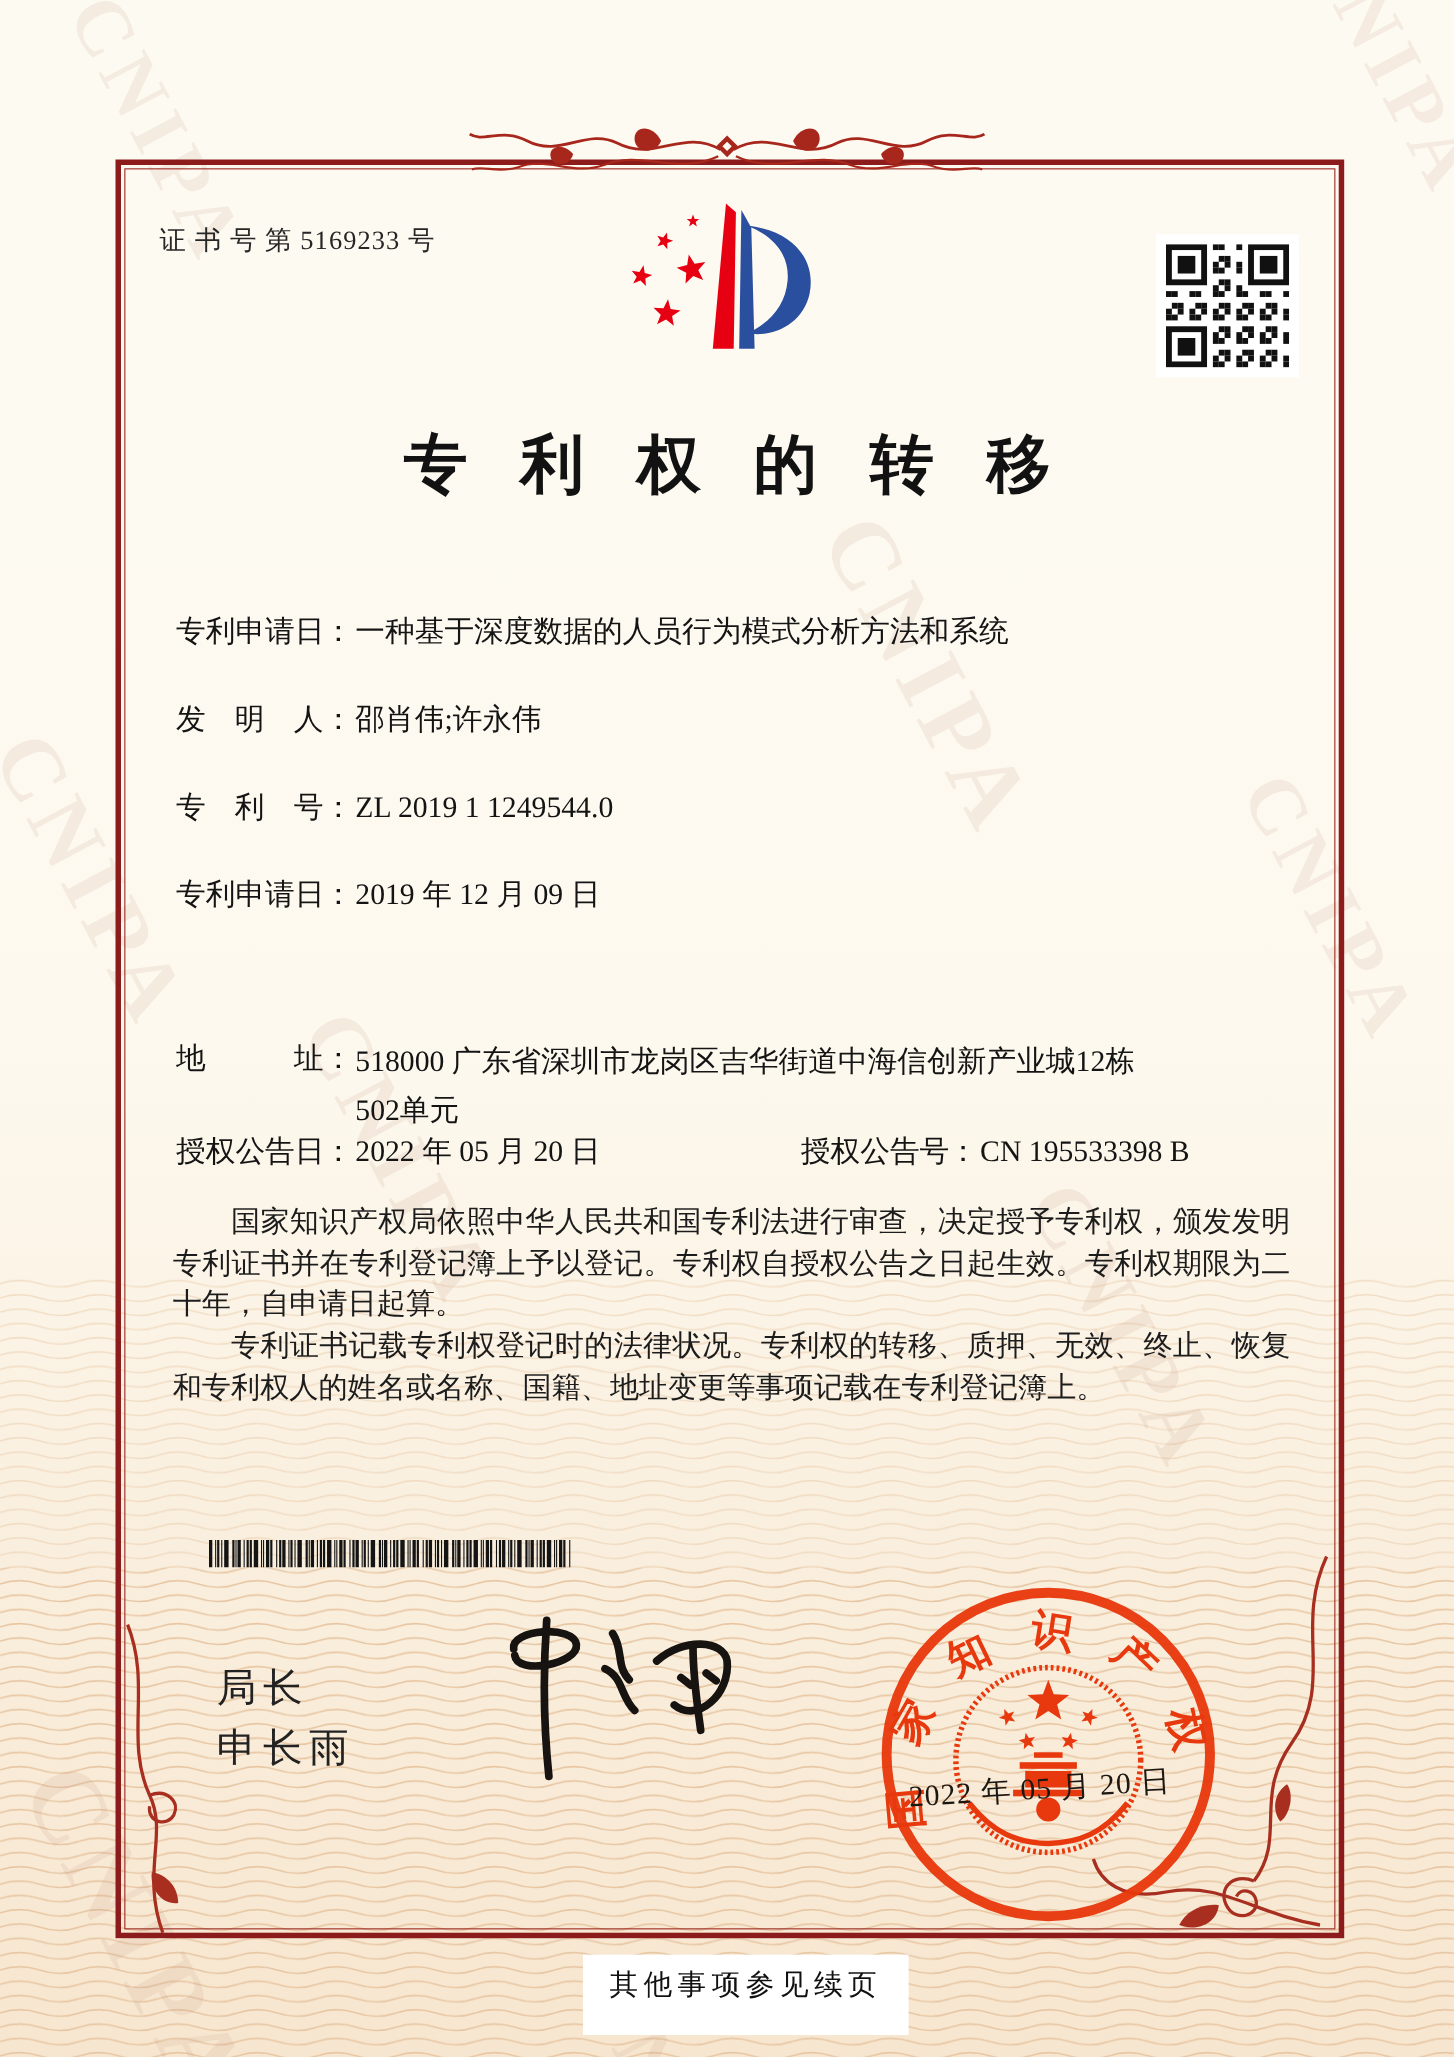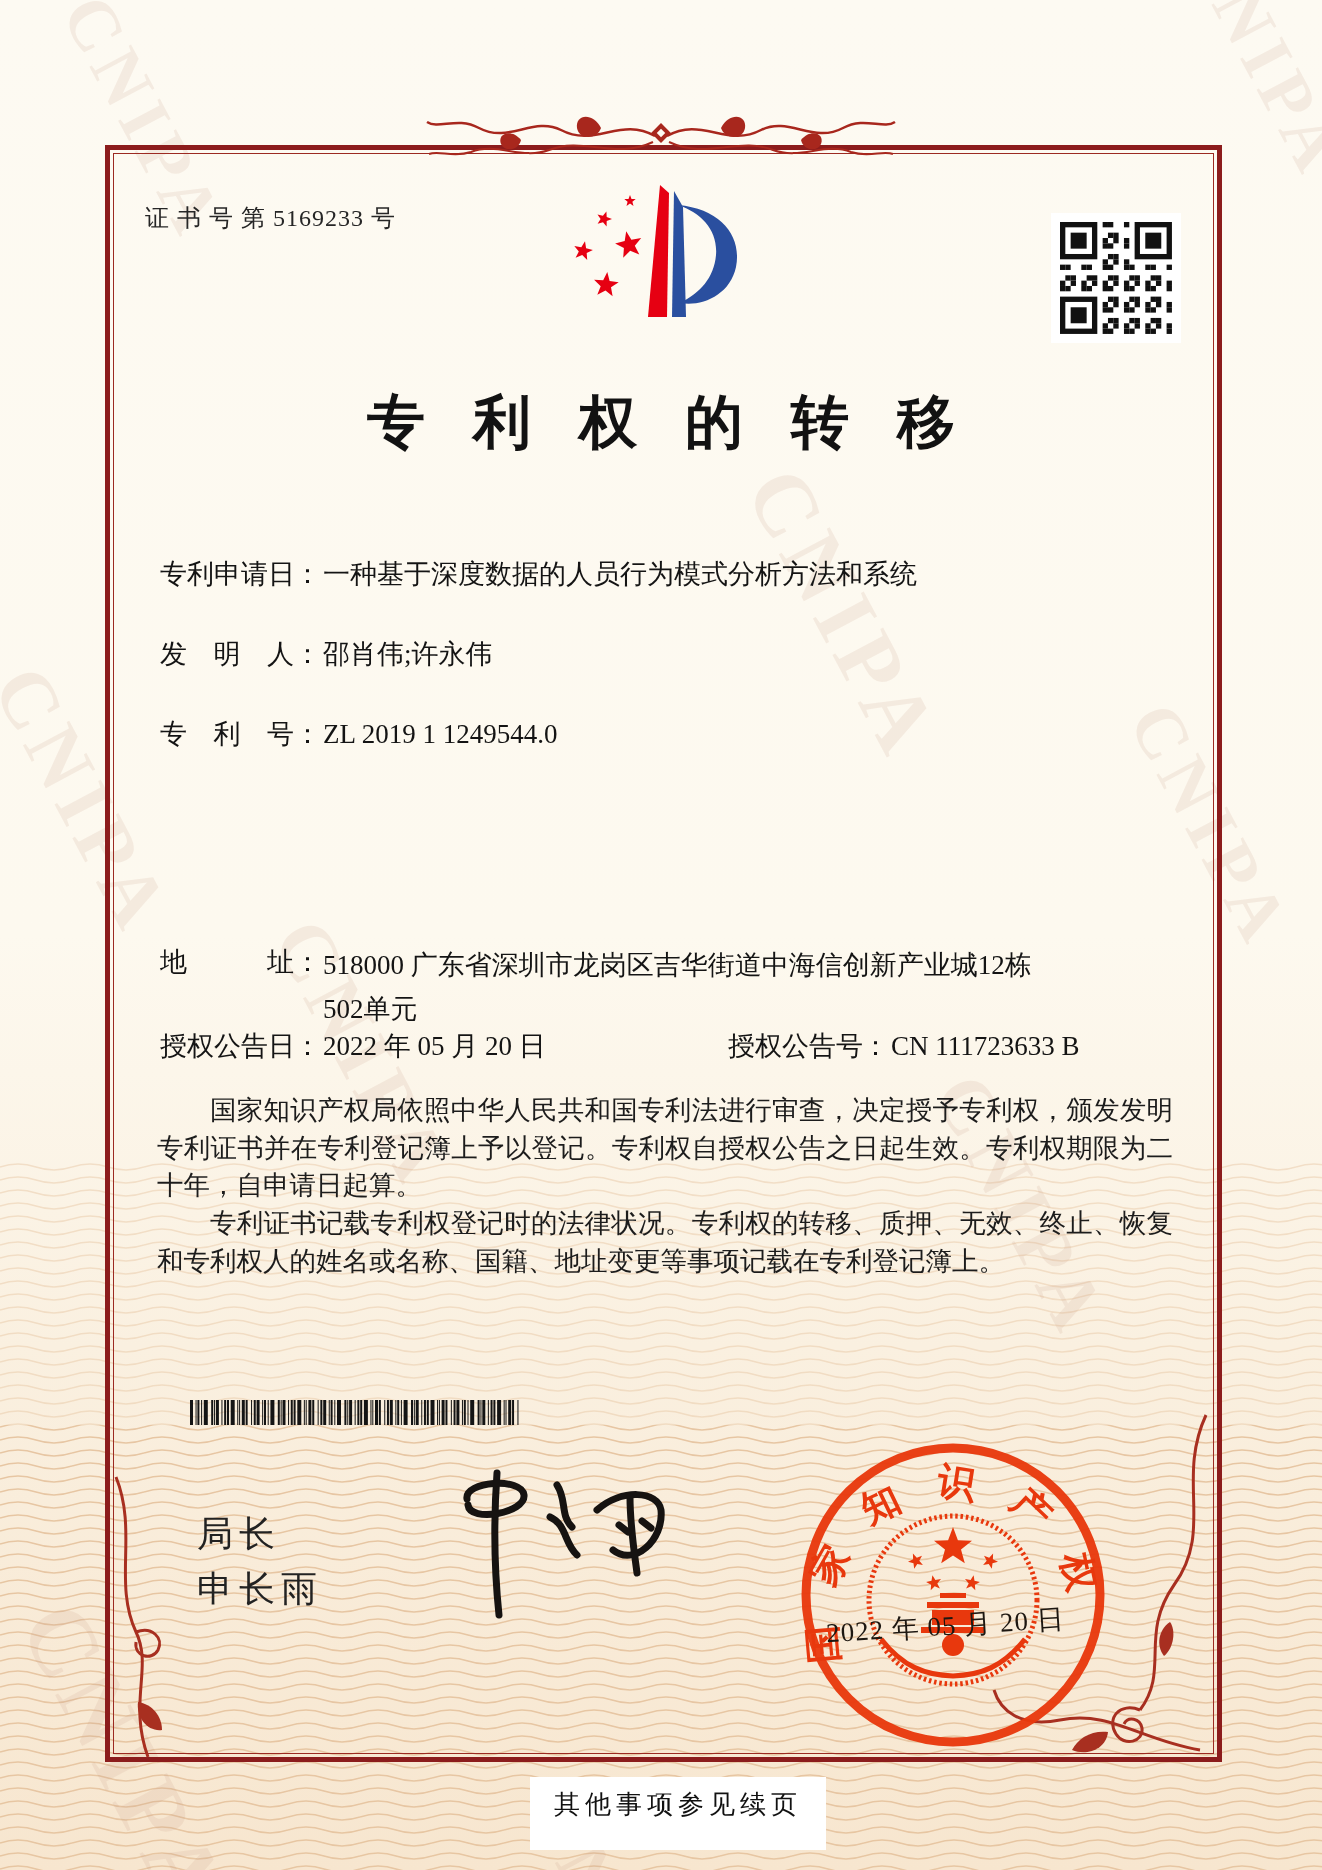--- a/index.html
+++ b/index.html
@@ -237,27 +237,30 @@
 
   <div class="row" style="top:556px;">
     <span class="flabel">专利申请日</span><span class="fcolon">：</span><span class="fvalue">一种基于深度数据的人员行为模式分析方法和系统</span>
   </div>
   <div class="row" style="top:636px;">
     <span class="flabel">发明人</span><span class="fcolon">：</span><span class="fvalue">邵肖伟;许永伟</span>
   </div>
   <div class="row" style="top:716px;">
     <span class="flabel">专利号</span><span class="fcolon">：</span><span class="fvalue">ZL 2019 1 1249544.0</span>
   </div>
+  <div class="row" style="top:795px;">
+    <span class="flabel">专利申请日</span><span class="fcolon">：</span><span class="fvalue">2019 年 12 月 09 日</span>
+  </div>
   <div class="row" style="top:944px;">
     <span class="flabel">地址</span><span class="fcolon">：</span><span class="fvalue addr-value">518000 广东省深圳市龙岗区吉华街道中海信创新产业城12栋502单元</span>
   </div>
   <div class="row" style="top:1028px;">
     <span class="flabel">授权公告日</span><span class="fcolon">：</span><span class="fvalue">2022 年 05 月 20 日</span>
     <span class="grp2">
-      <span class="flabel">授权公告号</span><span class="fcolon">：</span><span class="fvalue">CN 111723633 B</span>
+      <span class="flabel">授权公告号</span><span class="fcolon">：</span><span class="fvalue">CN 195533398 B</span>
     </span>
   </div>
 
   <div class="abs paras">
     <p>国家知识产权局依照中华人民共和国专利法进行审查，决定授予专利权，颁发发明专利证书并在专利登记簿上予以登记。专利权自授权公告之日起生效。专利权期限为二十年，自申请日起算。</p>
     <p>专利证书记载专利权登记时的法律状况。专利权的转移、质押、无效、终止、恢复和专利权人的姓名或名称、国籍、地址变更等事项记载在专利登记簿上。</p>
   </div>
 
   <div class="abs barcode">
     <svg width="336" height="25" viewBox="0 0 336 25">

